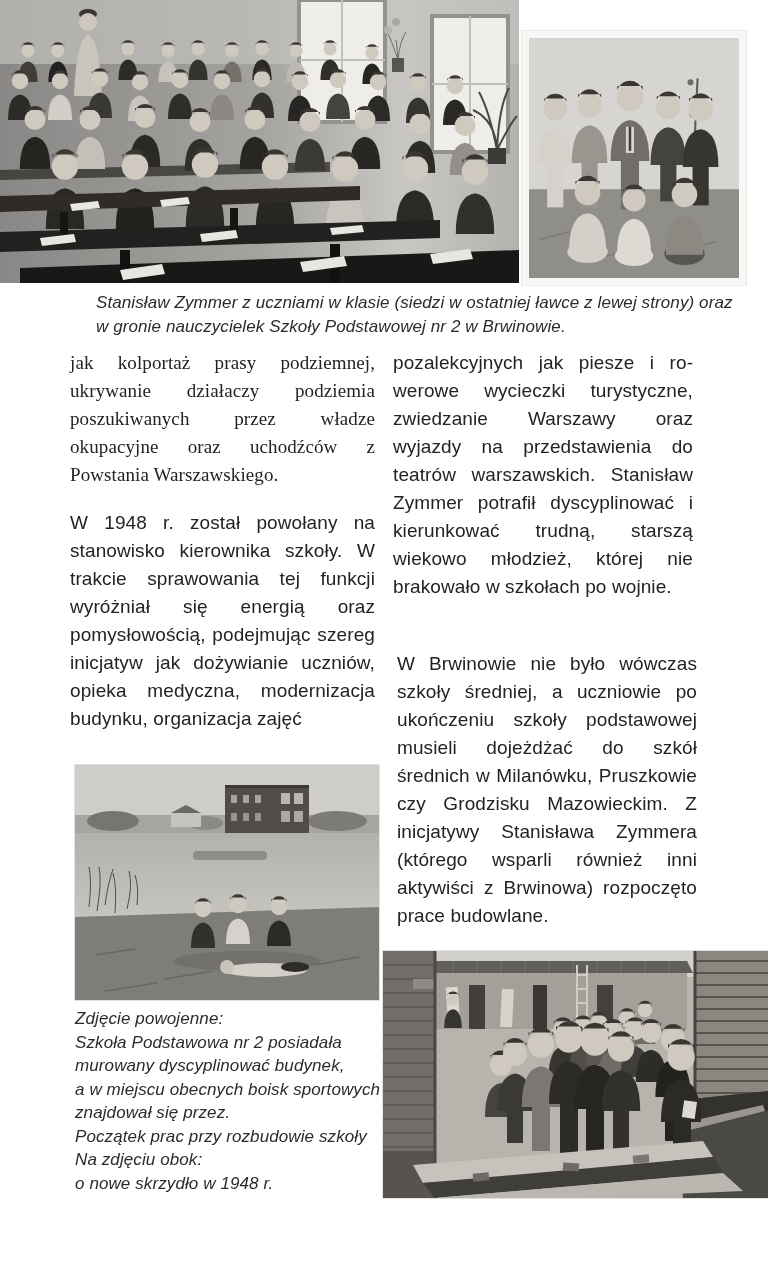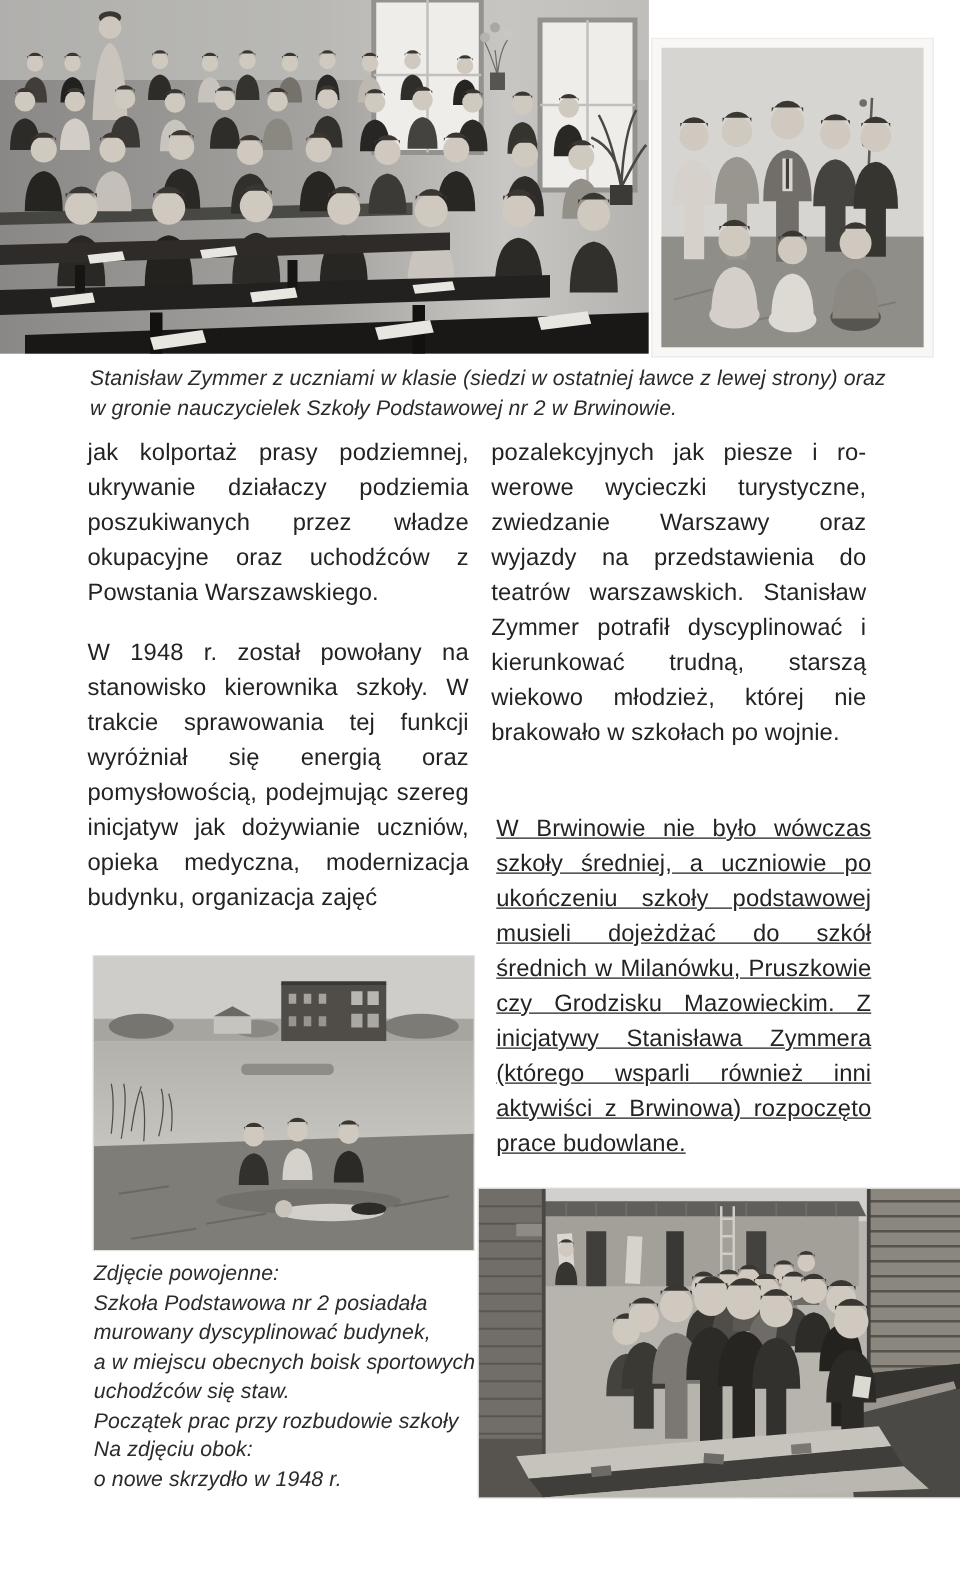--- a/index.html
+++ b/index.html
@@ -8,21 +8,21 @@
     font-family:"Liberation Sans",sans-serif;color:#232323;overflow:hidden;
   }
   .abs{position:absolute;}
   .body-text{
     font-size:19px;line-height:28px;text-align:justify;color:#232323;
     letter-spacing:.1px;
   }
   .cap{
     font-style:italic;font-size:17px;color:#2b2b2b;letter-spacing:.1px;
   }
-  .cap-top{line-height:24px;}
+  .cap-top{line-height:24px;margin-left:24px;}
   .cap-bottom{line-height:23.5px;}
   .photo{overflow:hidden;background:#cfcdc9;}
   .photo svg{display:block;width:100%;height:100%;}
   .photo-framed{background:#f8f7f5;padding:8px;box-shadow:0 0 0 1px #eceae6 inset;}
 </style>
 </head>
 <body>
 
 <svg width="0" height="0" style="position:absolute" aria-hidden="true">
   <defs>
@@ -178,24 +178,24 @@
         <use href="#fig" transform="translate(154,192) scale(2.3)" fill="#8c8882"></use>
     </g>
   </svg>
 </div>
 
 <div class="abs cap cap-top" style="left:72px;top:291px;width:648px;">
   <div>Stanisław Zymmer z uczniami w klasie (siedzi w ostatniej ławce z lewej strony) oraz</div>
   <div>w gronie nauczycielek Szkoły Podstawowej nr 2 w Brwinowie.</div>
 </div>
 
-<div class="abs body-text" style="left:70px;top:349px;width:305px;">jak kolportaż prasy podziemnej, ukrywanie działaczy podziemia poszukiwanych przez władze okupacyjne oraz uchodźców z Powstania Warszawskiego.</div>
+<div class="abs body-text" style="left:70px;top:349px;width:305px;font-family:Liberation Serif, serif;">jak kolportaż prasy podziemnej, ukrywanie działaczy podziemia poszukiwanych przez władze okupacyjne oraz uchodźców z Powstania Warszawskiego.</div>
 <div class="abs body-text" style="left:70px;top:509px;width:305px;">W 1948 r. został powołany na stanowisko kierownika szkoły. W trakcie sprawowania tej funkcji wyróżniał się energią oraz pomysłowością, podejmując szereg inicjatyw jak dożywianie uczniów, opieka medyczna, modernizacja bu­dynku, organizacja zajęć</div>
 <div class="abs body-text" style="left:393px;top:349px;width:300px;">pozalekcyjnych jak piesze i ro­werowe wycieczki turystyczne, zwiedzanie Warszawy oraz wyjazdy na przedstawienia do teatrów warszawskich. Stanisław Zymmer potrafił dyscyplinować i kierunkować trudną, starszą wiekowo młodzież, której nie brakowało w szkołach po wojnie.</div>
-<div class="abs body-text" style="left:397px;top:650px;width:300px;text-decoration:underline;">W Brwinowie nie było wówczas szkoły średniej, a uczniowie po ukończeniu szkoły pod­stawowej musieli dojeżdżać do szkół średnich w Milanówku, Pruszkowie czy Grodzisku Ma­zowieckim. Z inicjatywy Stani­sława Zymmera (którego wsparli również inni aktywiści z Brwinowa) rozpoczęto prace budowlane.</div>
+<div class="abs body-text" style="left:397px;top:650px;width:300px;">W Brwinowie nie było wówczas szkoły średniej, a uczniowie po ukończeniu szkoły pod­stawowej musieli dojeżdżać do szkół średnich w Milanówku, Pruszkowie czy Grodzisku Ma­zowieckim. Z inicjatywy Stani­sława Zymmera (którego wsparli również inni aktywiści z Brwinowa) rozpoczęto prace budowlane.</div>
 
 <div class="abs photo" style="left:75px;top:765px;width:304px;height:235px;box-shadow:0 0 0 1px #e3e1dd;">
   <svg viewBox="0 0 304 235" preserveAspectRatio="none">
     <defs>
       <linearGradient id="wat" x1="0" y1="0" x2="0" y2="1">
         <stop offset="0" stop-color="#b3b1ac"></stop>
           <stop offset="1" stop-color="#c6c4bf"></stop>
       </linearGradient>
     </defs>
     <rect width="304" height="235" fill="#cfcdc9"></rect>
@@ -238,21 +238,21 @@
       <ellipse cx="220" cy="202" rx="14" ry="5" fill="#2e2c29"></ellipse>
     </g>
   </svg>
 </div>
 
 <div class="abs cap cap-bottom" style="left:75px;top:1007px;width:330px;">
   <div>Zdjęcie powojenne:</div>
   <div>Szkoła Podstawowa nr 2 posiadała</div>
   <div>murowany dyscyplinować budynek,</div>
   <div>a w miejscu obecnych boisk sportowych</div>
-  <div>uchodźców się staw.</div>
+  <div>znajdował się przez.</div>
   <div>Początek prac przy rozbudowie szkoły</div>
   <div>Na zdjęciu obok:</div>
   <div>o nowe skrzydło w 1948 r.</div>
 </div>
 
 <div class="abs photo" style="left:383px;top:951px;width:385px;height:247px;box-shadow:0 0 0 1px #e3e1dd;">
   <svg viewBox="0 0 385 247" preserveAspectRatio="none">
     <rect width="385" height="247" fill="#b7b4ae"></rect>
     <rect width="385" height="26" fill="#d2d0cc"></rect>
 

